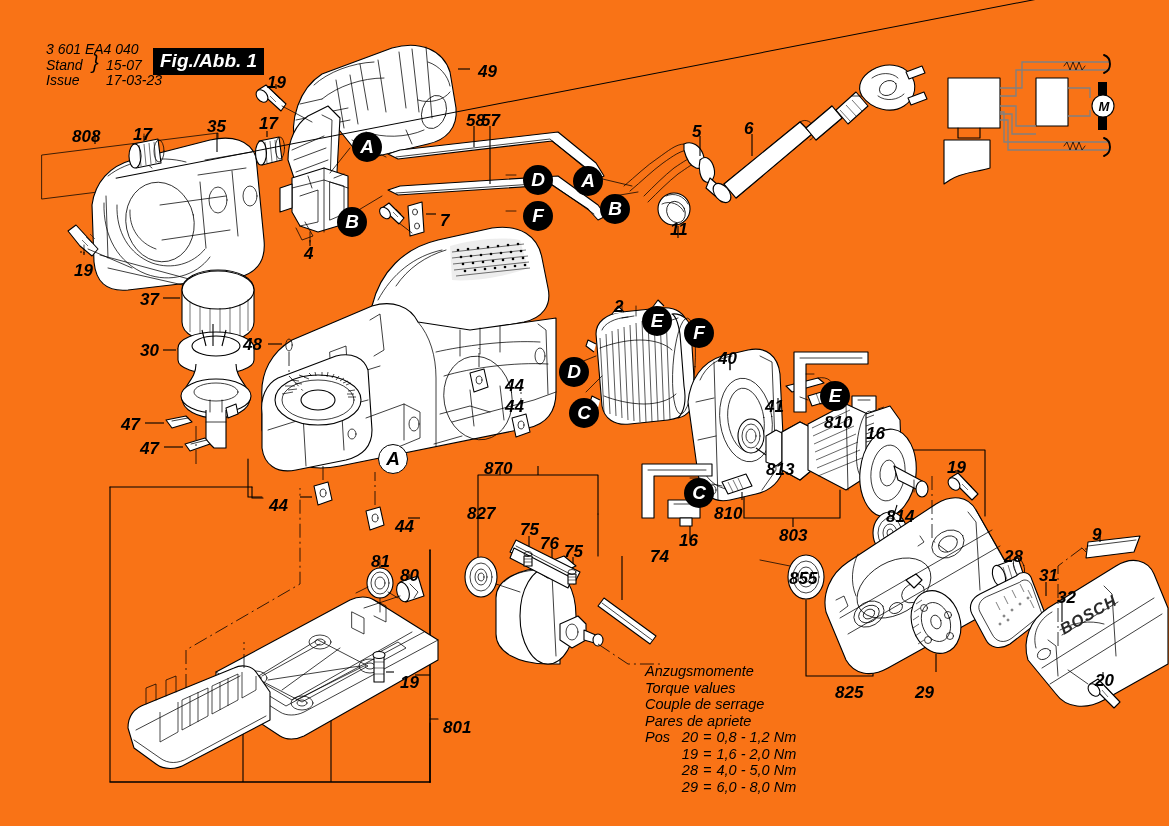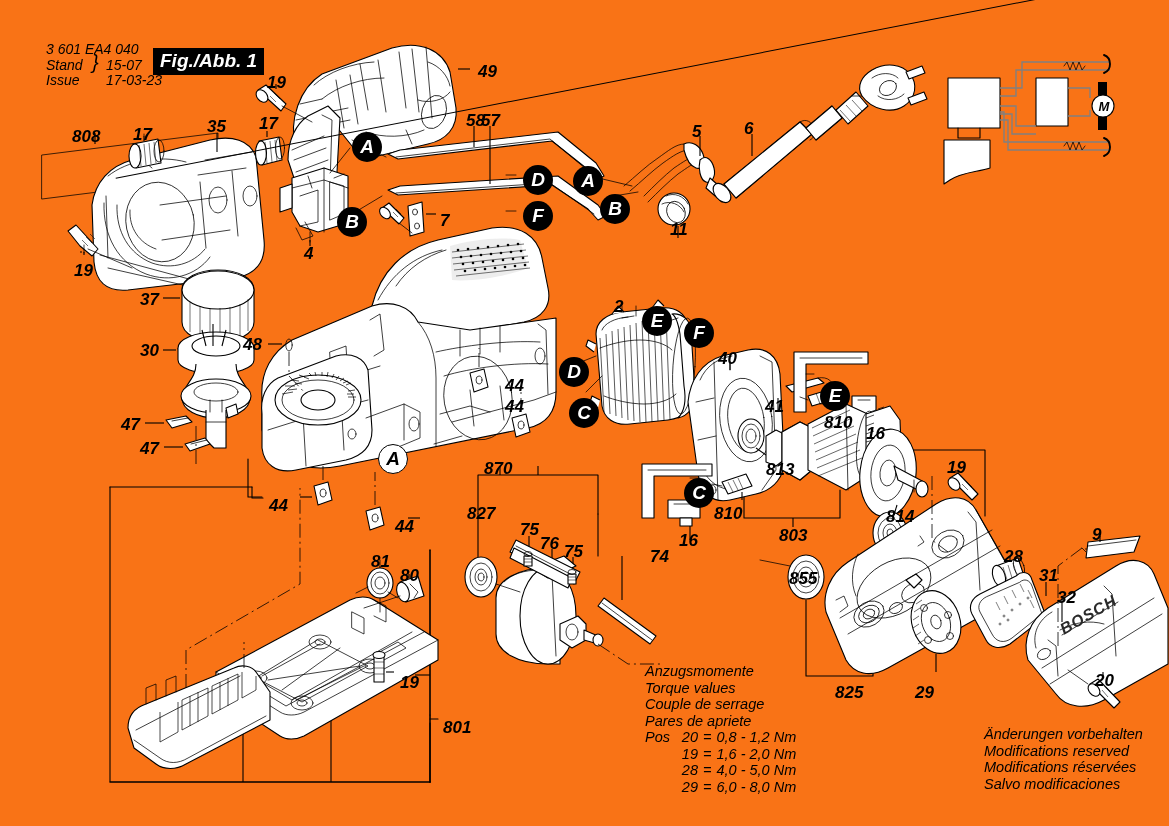--- a/index.html
+++ b/index.html
@@ -869,26 +869,20 @@
       <span>4,0 - 5,0 Nm</span>
     </div>
     <div style="position:relative;display:flex;gap:5px;font-size:14.5px;line-height:16.5px;">
       <span style="width:26px;"></span>
       <span style="width:22px;text-align:right;">29</span>
       <span>=</span>
       <span>6,0 - 8,0 Nm</span>
     </div>
   </div>
 
-  <div style="position:absolute;left:984px;top:726px;">
-    <div class="blk" style="position:relative;">Änderungen vorbehalten</div>
-    <div class="blk" style="position:relative;">Modifications reserved</div>
-    <div class="blk" style="position:relative;">Modifications réservées</div>
-    <div class="blk" style="position:relative;">Salvo modificaciones</div>
-  </div>
 
   <div style="position:absolute;left:1057px;top:623px;transform:rotate(-30deg);transform-origin:left top;
               font-weight:bold;font-size:16px;letter-spacing:1px;color:#2a2a2a;">BOSCH</div>
 
   <div style="position:absolute;left:1097px;top:98px;width:14px;height:16px;font-weight:bold;font-size:13px;
               display:flex;align-items:center;justify-content:center;">M</div>
 
   <div id="labels">
       <div class="lbl" style="left: 72px; top: 128px;">808</div>
       <div class="lbl" style="left: 133px; top: 126px;">17</div>

